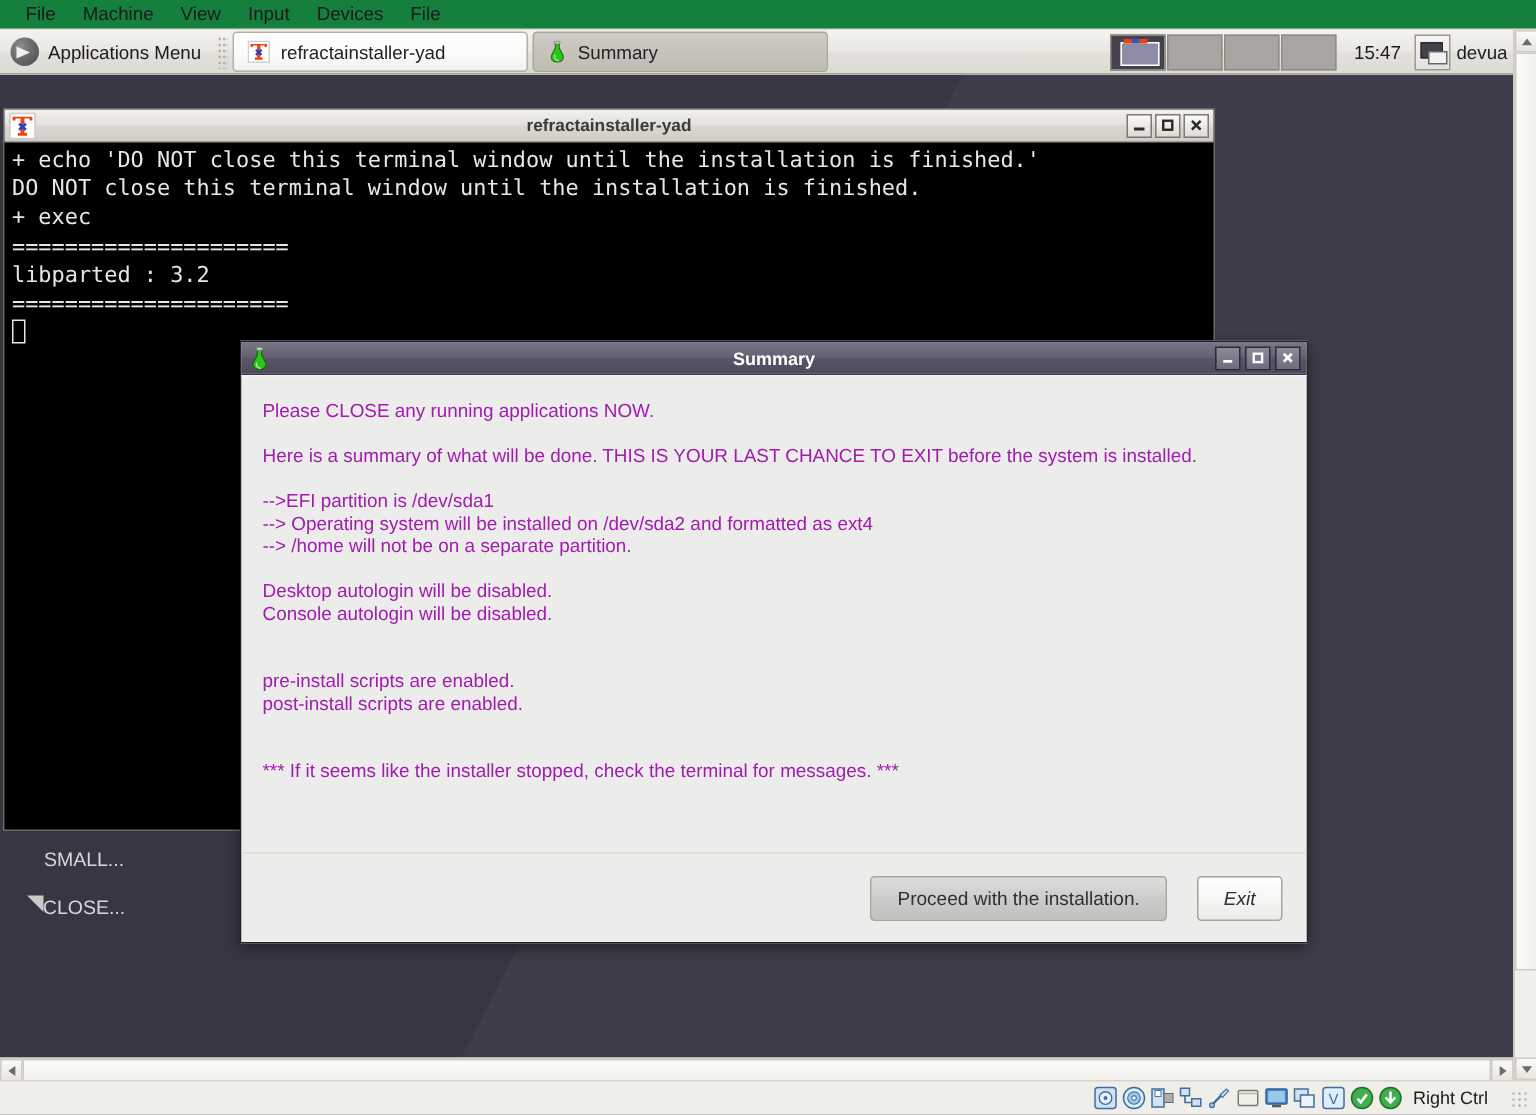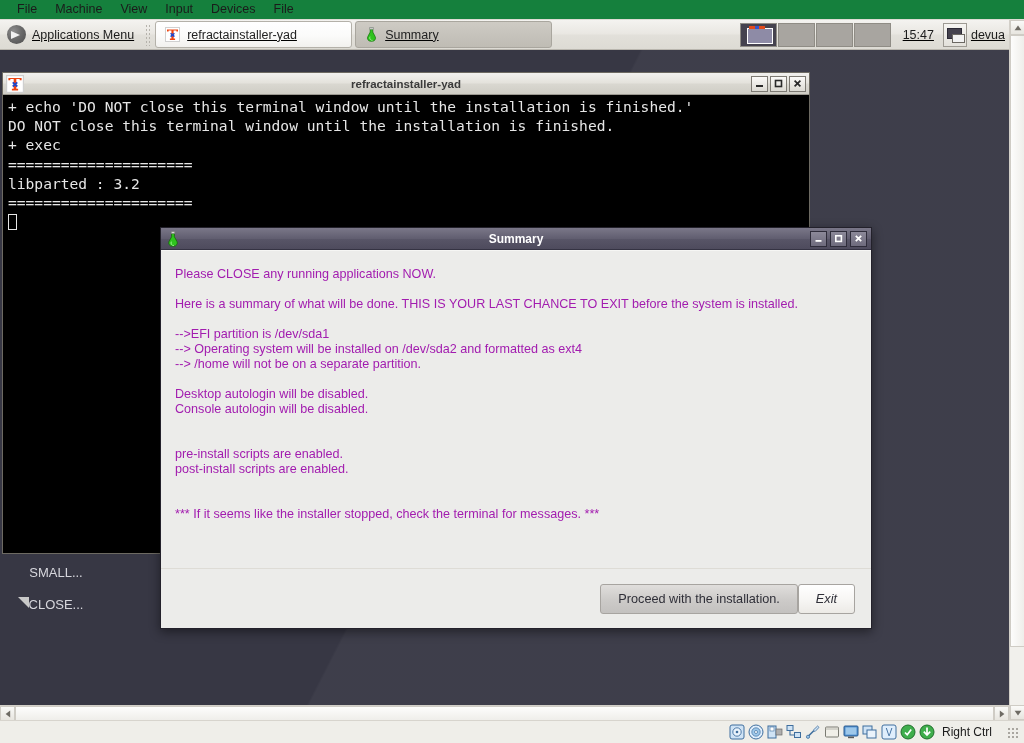--- a/index.html
+++ b/index.html
@@ -37,21 +37,21 @@
     position: absolute; left: 0; top: 0; width: 1009px; height: 700px;
     background: linear-gradient(117deg, rgba(255,255,255,0) 48%, rgba(255,255,255,0.035) 48.2%, rgba(255,255,255,0.035) 100%);
     pointer-events: none;
   }
 
   
   .xfce-panel {
     position: absolute; left: 0; top: 0; width: 1009px; height: 30px;
     background: linear-gradient(180deg, #f4f3f0 0%, #e9e7e2 48%, #e2e0da 52%, #dddbd4 100%);
     border-bottom: 1px solid #b9b6ae;
-    display: flex; align-items: center; text-decoration: underline;
+    display: flex; align-items: center;
   }
   .appmenu {
     display: flex; align-items: center; gap: 6px;
     height: 26px; padding: 0 8px 0 5px; margin-left: 2px;
     border-radius: 2px;
   }
   .appmenu-label { font-size: 12.5px; color: #1c1c1c; white-space: nowrap; }
   .mouse-icon {
     width: 19px; height: 19px; border-radius: 50%;
     background: radial-gradient(circle at 34% 32%, #8e8e8e 0%, #6a6a6a 45%, #4c4c4c 100%);
@@ -232,21 +232,21 @@
   }
   .dlg-text {
     padding: 16px 14px 0 14px;
     font-size: 12.6px; line-height: 15px; color: #a21caf;
     white-space: pre-wrap;
   }
   .dlg-actions {
     position: absolute; left: 0; right: 0; bottom: 0;
     height: 60px;
     display: flex; align-items: center; justify-content: flex-end;
-    gap: 0; padding-right: 16px;
+    gap: 20px; padding-right: 16px;
     border-top: 1px solid #dedcd6;
   }
   .btn {
     height: 30px; padding: 0 17px;
     font-size: 12.7px; color: #2f2f38;
     border: 1px solid #a7a4a0;
     border-radius: 3px;
     display: flex; align-items: center; justify-content: center;
     white-space: nowrap;
   }

